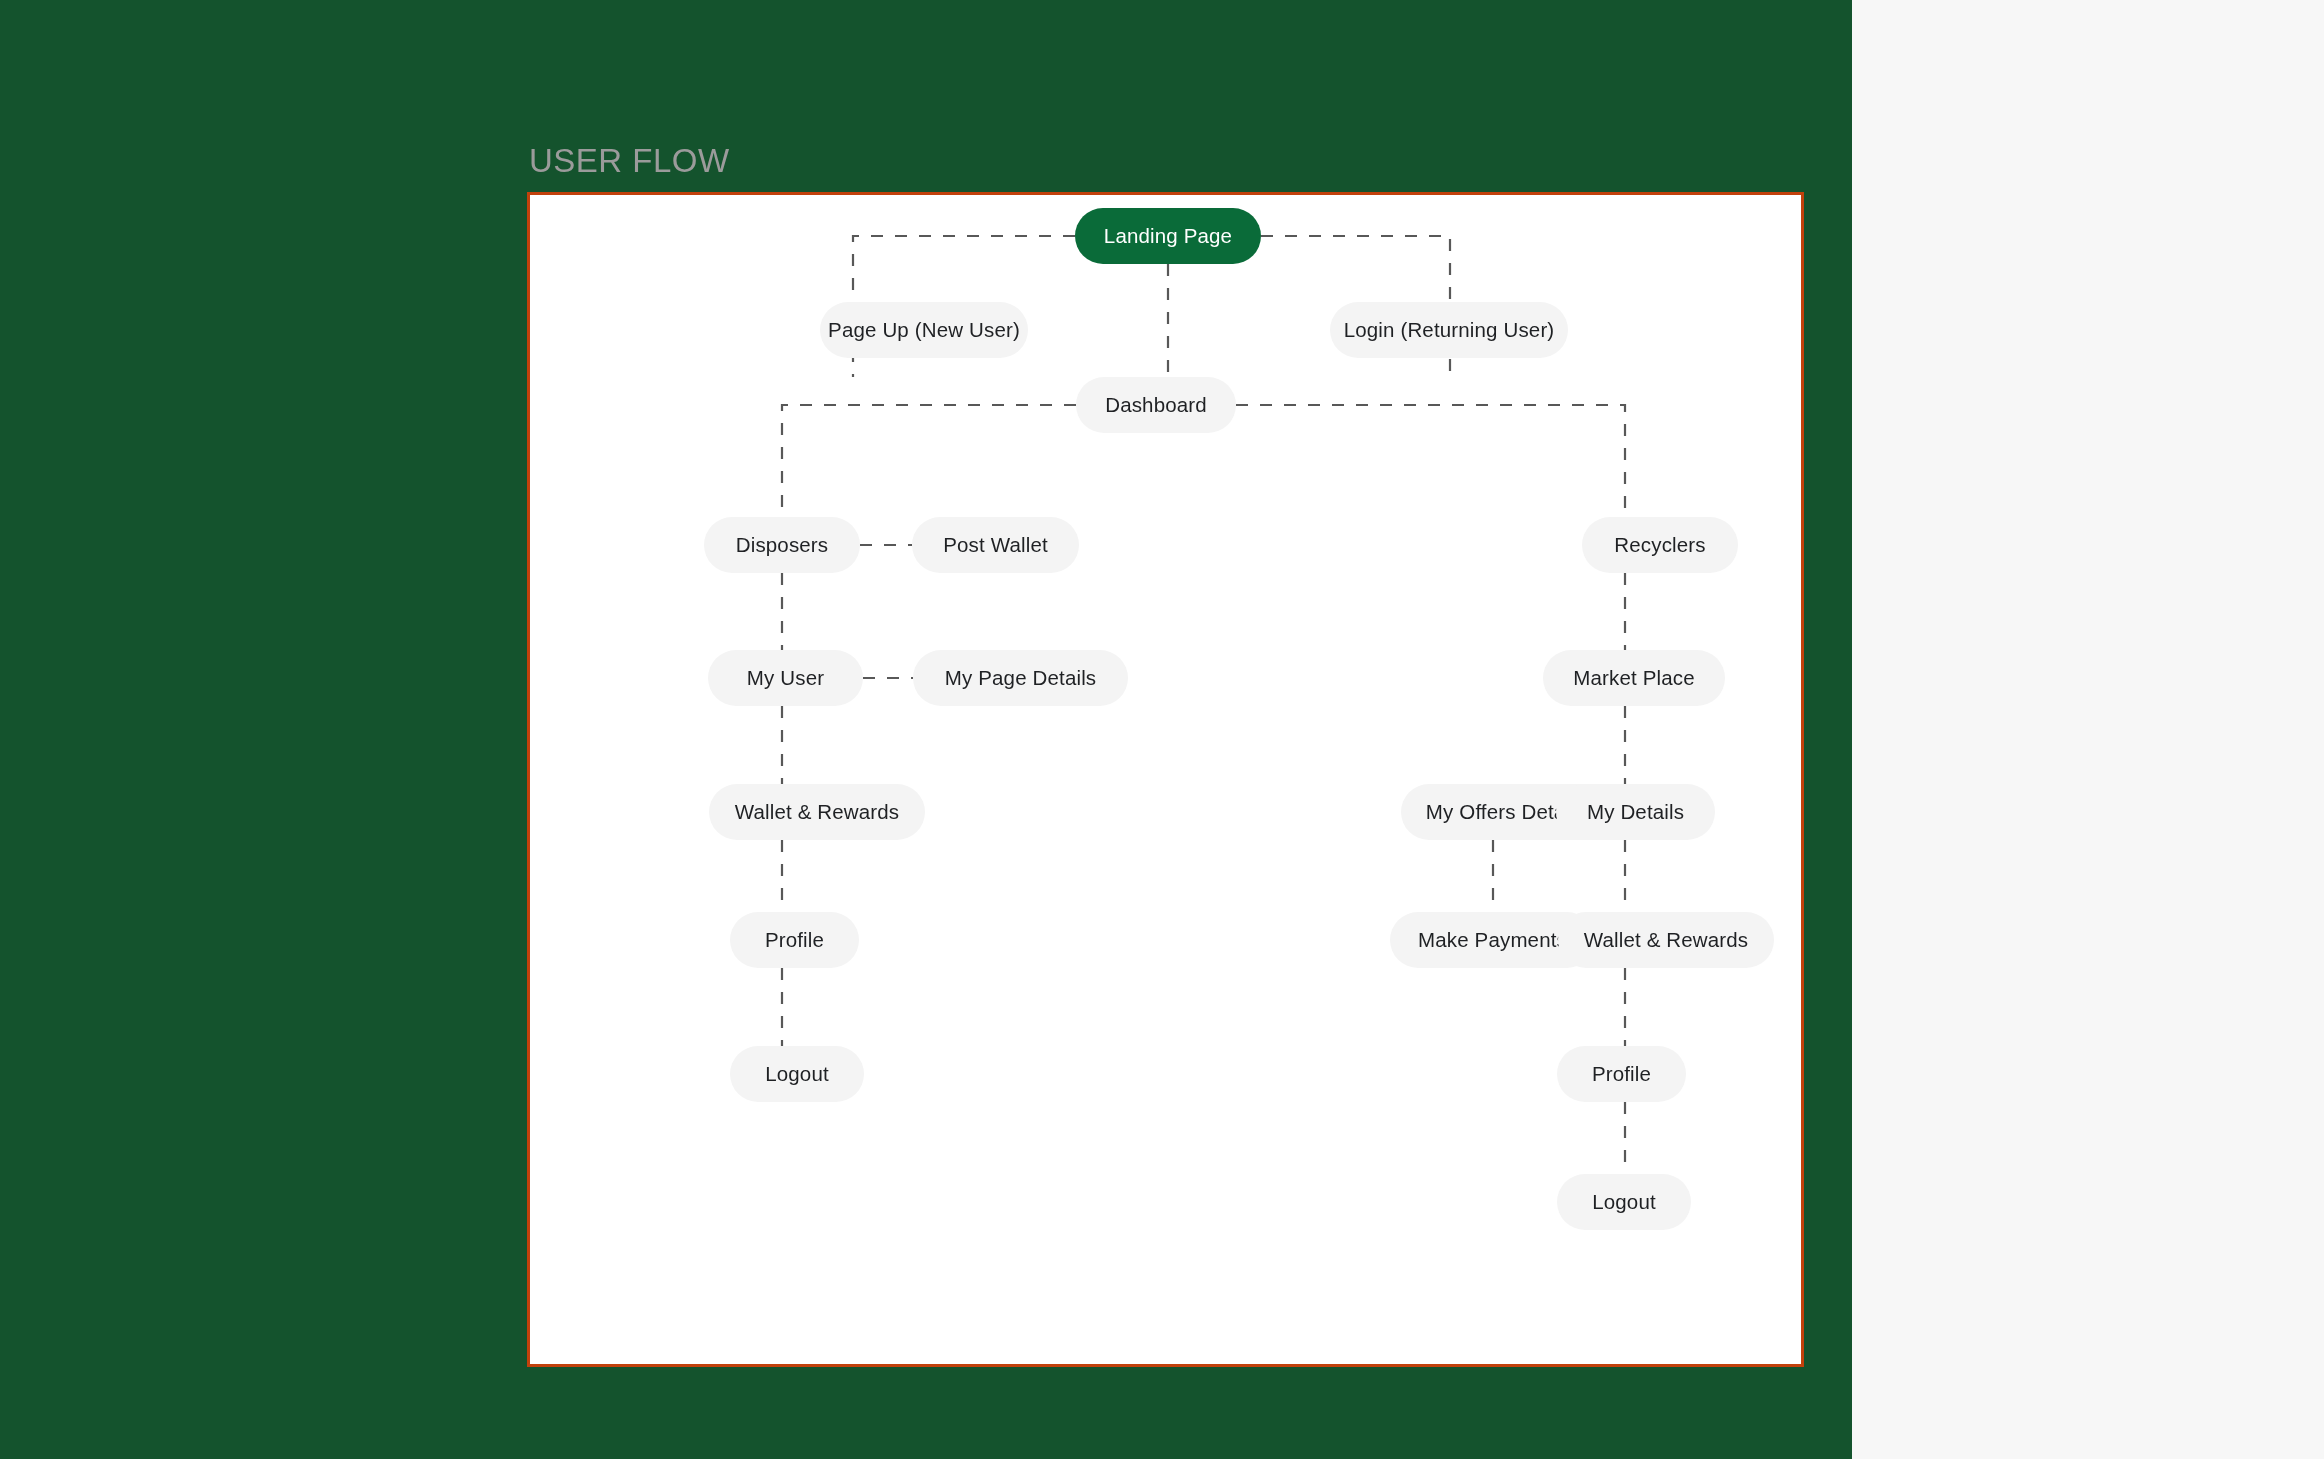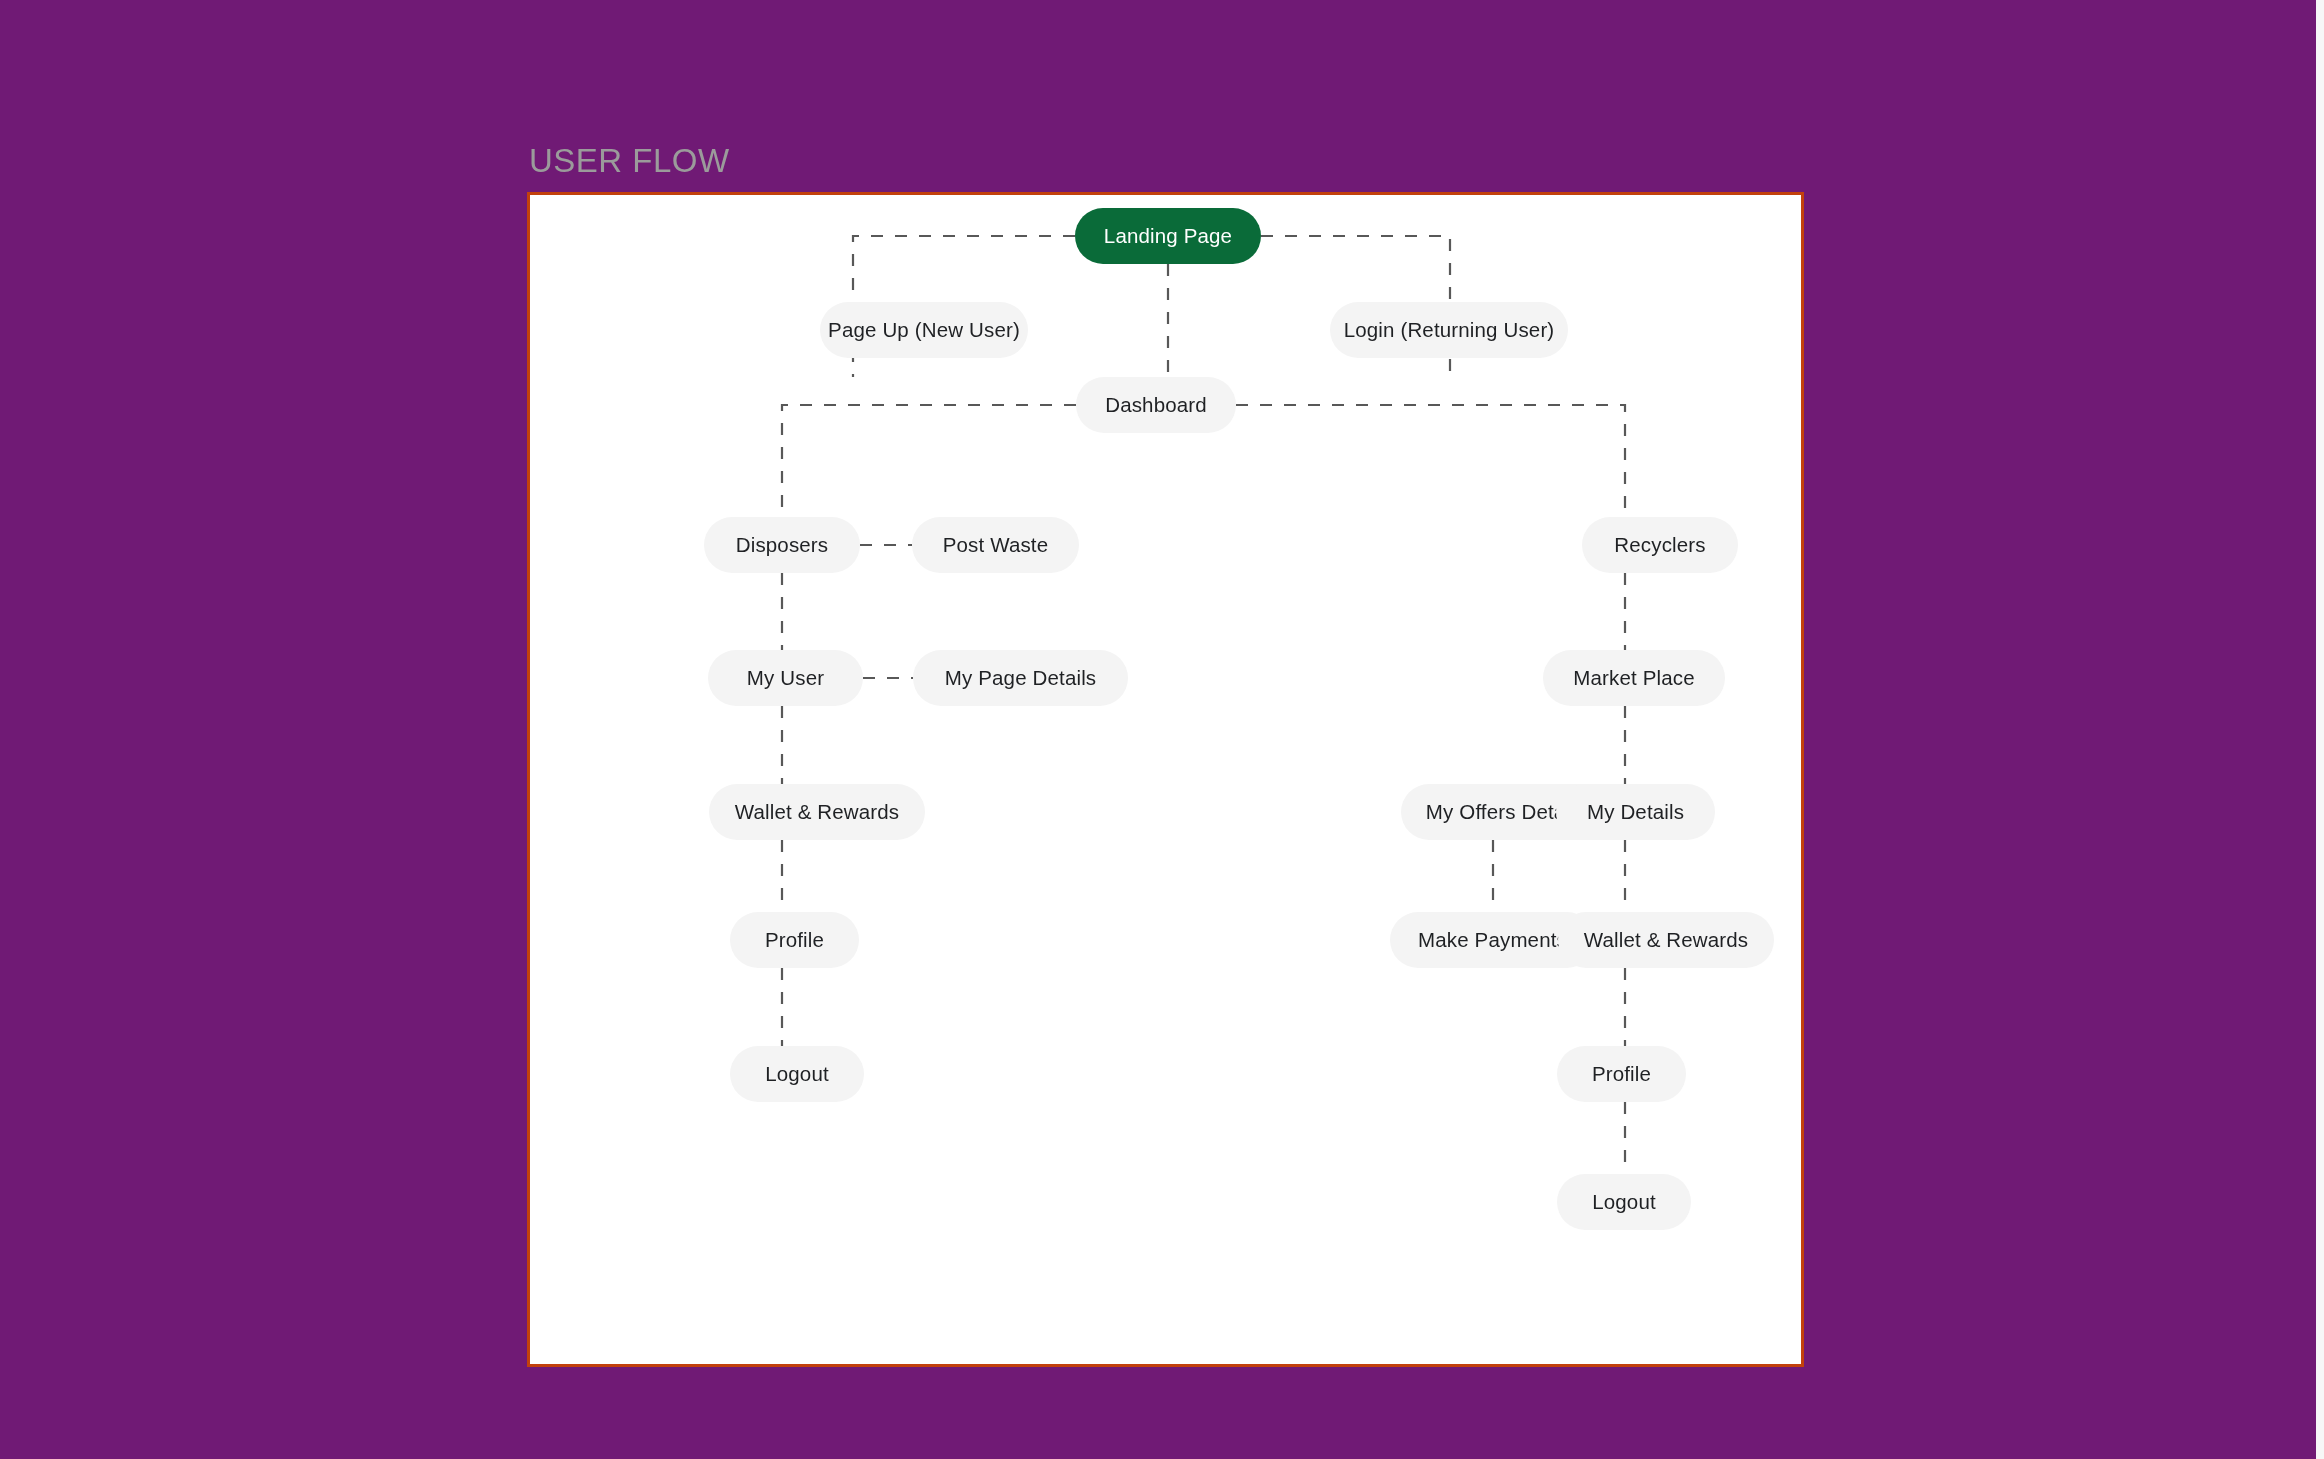--- a/index.html
+++ b/index.html
@@ -8,23 +8,23 @@
     background: #f7f7f7;
   }
   body {
     width: 2324px;
     height: 1459px;
     font-family: "Liberation Sans", sans-serif;
     overflow: hidden;
   }
   .page {
     position: relative;
-    width: 2316px;
+    width: 1852px;
     height: 1459px;
-    background: #701a75;
+    background: #14532d;
   }
   .flow-title {
     position: absolute;
     left: 529px;
     top: 142px;
     font-size: 33px;
     font-weight: 400;
     letter-spacing: 0.5px;
     color: #9b9b9b;
     white-space: nowrap;
@@ -121,21 +121,21 @@
           <div class="node" style="left: 800px; top: 107px; width: 238px; height: 56px; background: rgb(244, 244, 244); color: rgb(31, 33, 36);">
             <span>Login (Returning User)</span>
           </div>
           <div class="node" style="left: 546px; top: 182px; width: 160px; height: 56px; background: rgb(244, 244, 244); color: rgb(31, 33, 36);">
             <span>Dashboard</span>
           </div>
           <div class="node" style="left: 174px; top: 322px; width: 156px; height: 56px; background: rgb(244, 244, 244); color: rgb(31, 33, 36);">
             <span>Disposers</span>
           </div>
           <div class="node" style="left: 382px; top: 322px; width: 167px; height: 56px; background: rgb(244, 244, 244); color: rgb(31, 33, 36);">
-            <span>Post Waste</span>
+            <span>Post Wallet</span>
           </div>
           <div class="node" style="left: 1052px; top: 322px; width: 156px; height: 56px; background: rgb(244, 244, 244); color: rgb(31, 33, 36);">
             <span>Recyclers</span>
           </div>
           <div class="node" style="left: 178px; top: 455px; width: 155px; height: 56px; background: rgb(244, 244, 244); color: rgb(31, 33, 36);">
             <span>My User</span>
           </div>
           <div class="node" style="left: 383px; top: 455px; width: 215px; height: 56px; background: rgb(244, 244, 244); color: rgb(31, 33, 36);">
             <span>My Page Details</span>
           </div>

